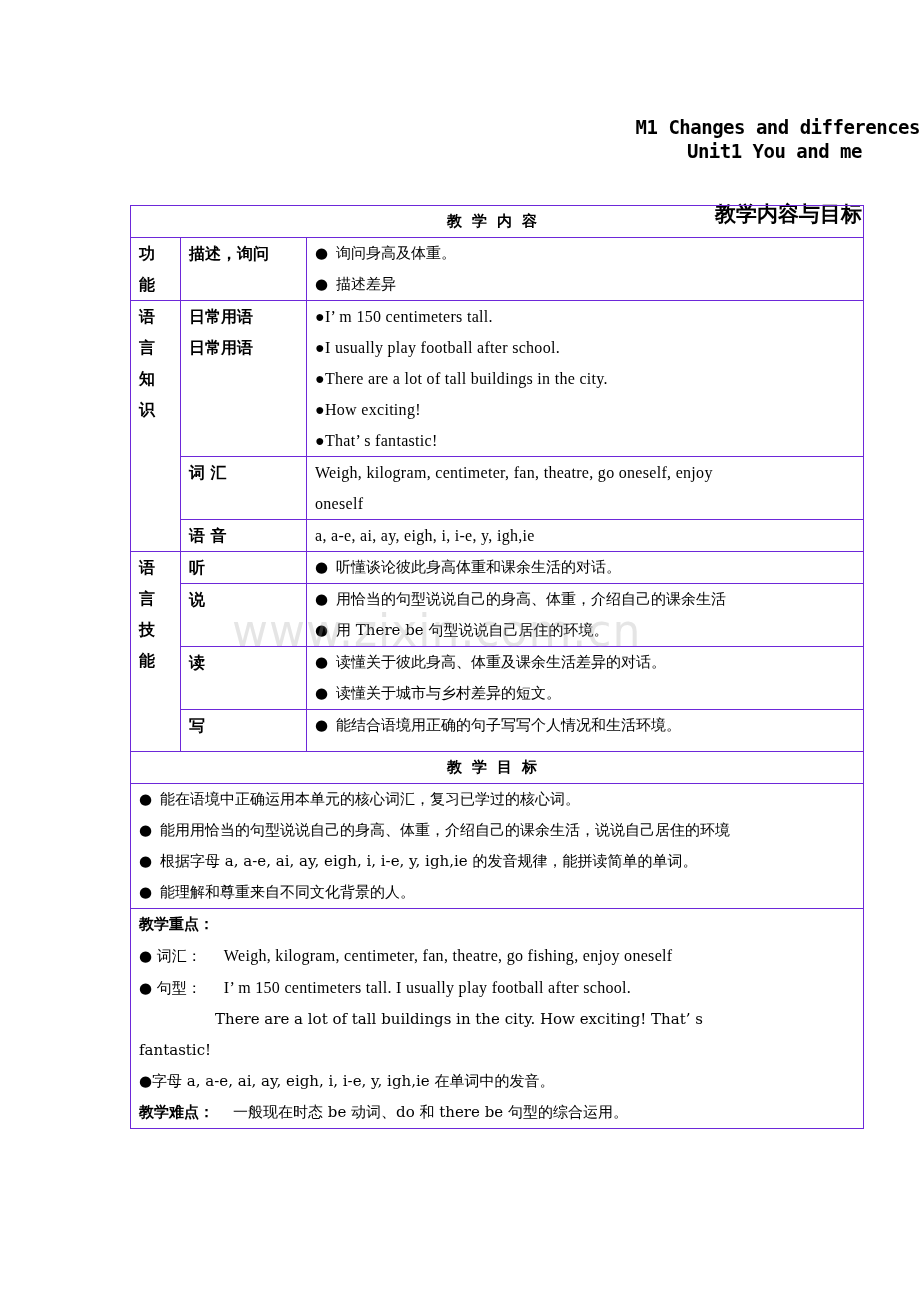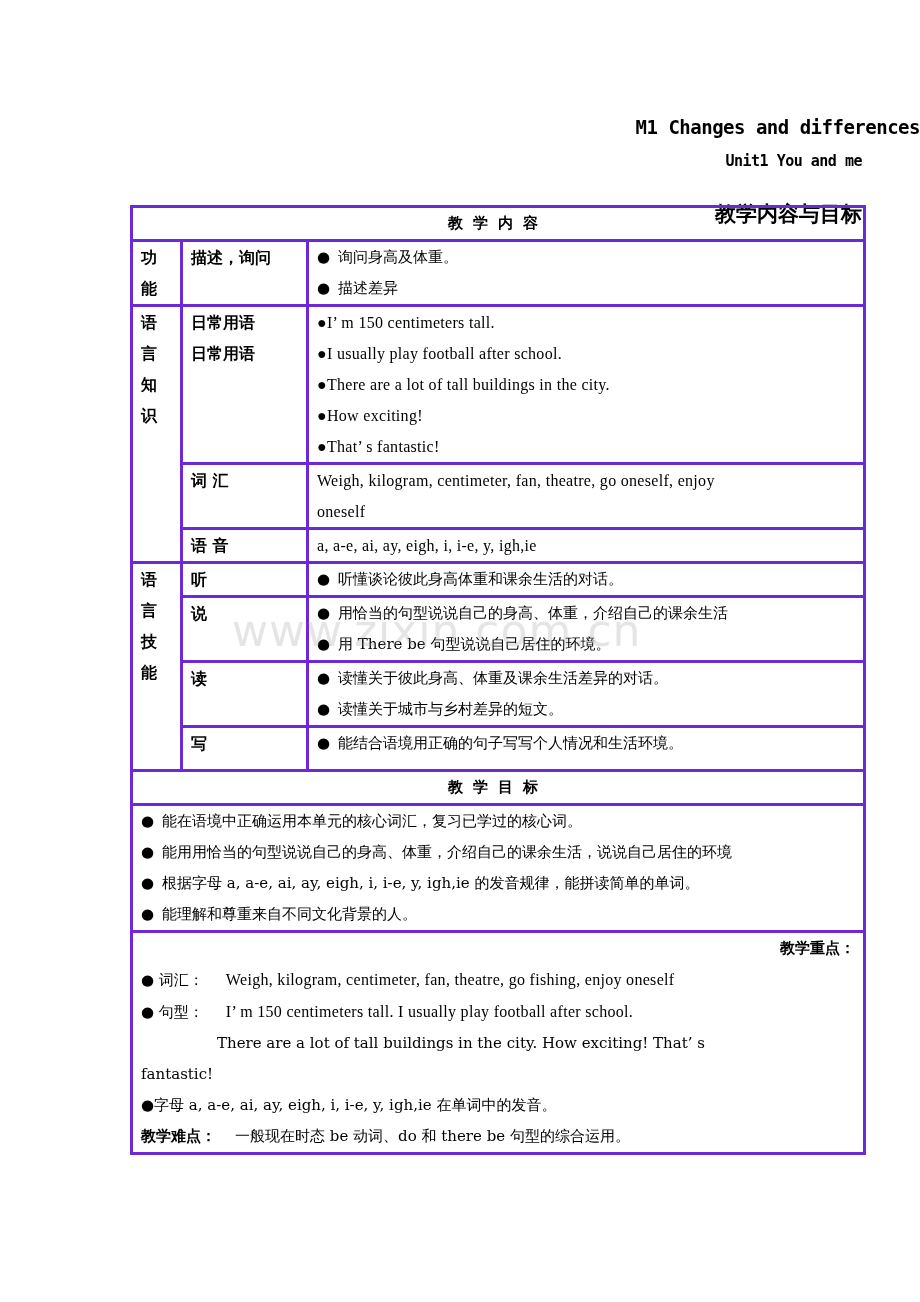--- a/index.html
+++ b/index.html
@@ -1,35 +1,35 @@
 <!DOCTYPE html>
 <html><head>
 <meta charset="utf-8">
 <style>
   html, body { margin: 0; padding: 0; background: #ffffff; }
   body { width: 920px; height: 1302px; position: relative; overflow: hidden; color: #000; }
   .title-block { position: absolute; left: 0; width: 920px; text-align: right; }
   .t1 { top: 116px; font-family: "DejaVu Sans Mono", monospace; font-weight: bold; font-size: 19px; letter-spacing: -0.5px; left: 0; }
-  .t2 { top: 152px; font-family: "DejaVu Sans Mono", monospace; font-weight: bold; font-size: 15px; letter-spacing: -0.5px; left: 52px; width: 810px; }
+  .t2 { top: 140px; font-family: "DejaVu Sans Mono", monospace; font-weight: bold; font-size: 19px; letter-spacing: -0.5px; left: 52px; width: 810px; }
   .t3 { top: 176px; font-family: "DejaVu Sans", sans-serif; font-weight: bold; font-size: 21px; left: 52px; width: 810px; margin-top: 24px; }
 
   table.doc {
     position: absolute; left: 130px; top: 205px; width: 733px;
     border-collapse: collapse; table-layout: fixed;
     font-family: "DejaVu Serif", serif; font-size: 15px;
   }
-  table.doc td { border: 3px solid #6d28d9; vertical-align: top; padding: 0 8px; line-height: 31px; }
+  table.doc td { border: 1px solid #6d28d9; vertical-align: top; padding: 0 8px; line-height: 31px; }
   .hdr { text-align: center; font-family: "DejaVu Sans", sans-serif; font-weight: bold; letter-spacing: 10px; height: 31px; }
   .lbl { font-family: "DejaVu Sans", sans-serif; font-weight: bold; font-size: 16px; }
   .vert span { display: block; }
   .mono { font-family: Liberation Serif, serif; font-size: 16px; letter-spacing: 0.3px; margin-left: 22px; }
   .line { display: block; white-space: nowrap; }
   .wrap { white-space: normal; word-break: normal; }
   .bul::before { content: "\25CF"; margin-right: 8px; }
-  .bold { font-weight: bold; font-family: "DejaVu Sans", sans-serif; text-align: right; }
+  .bold { font-weight: bold; font-family: "DejaVu Sans", sans-serif; }
   .indent { padding-left: 76px; }
   .watermark {
     position: absolute; left: 232px; top: 605px; font-family: "DejaVu Sans", sans-serif;
     font-size: 44px; color: rgba(160,160,160,0.28); letter-spacing: 1px; pointer-events: none;
   }
 </style>
 </head>
 <body>
 
 <div class="title-block t1">M1 Changes and differences</div>

